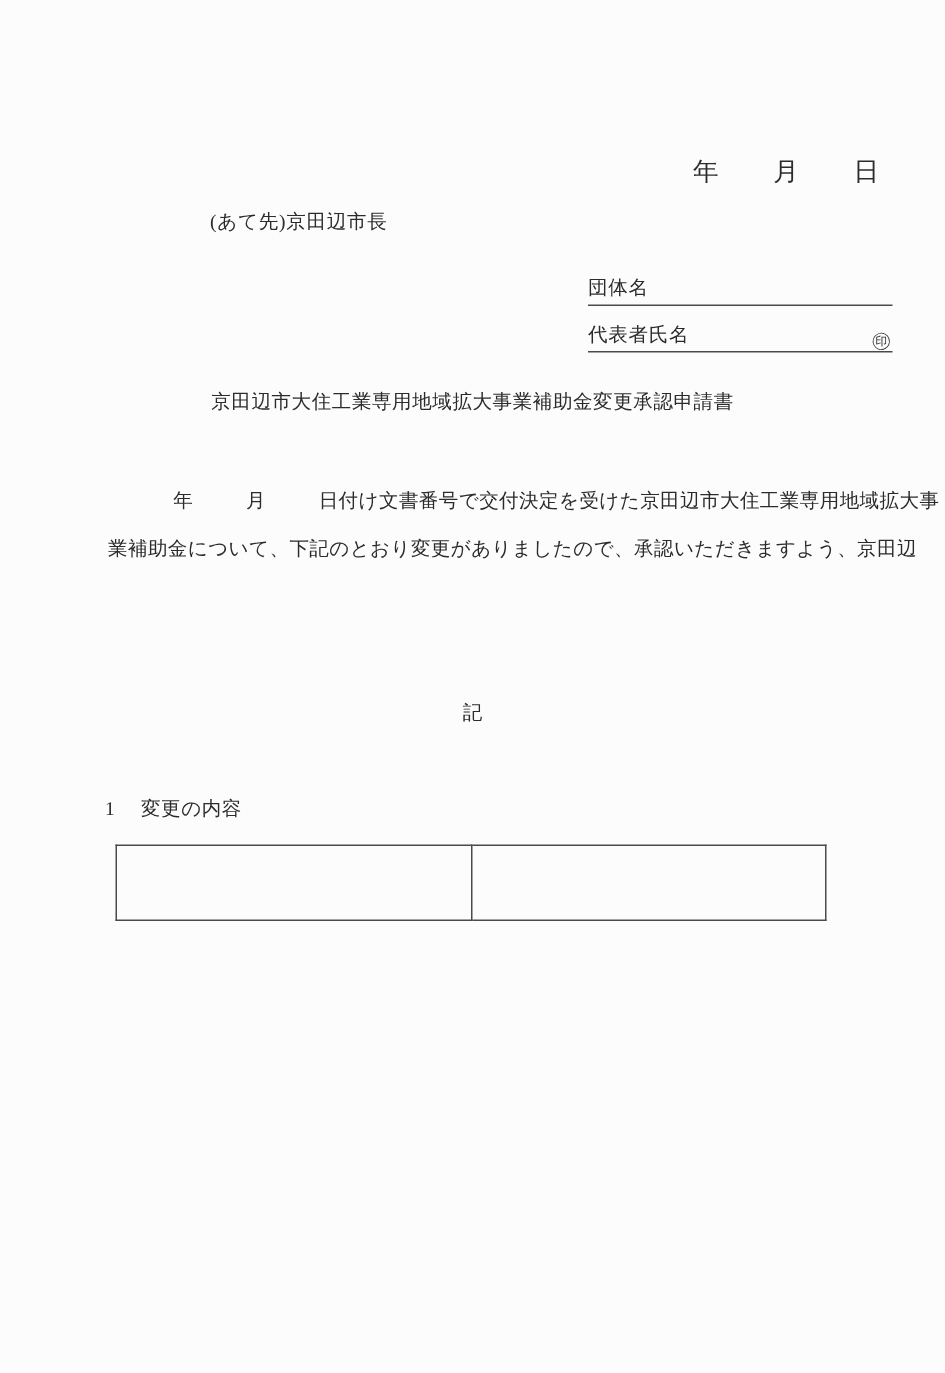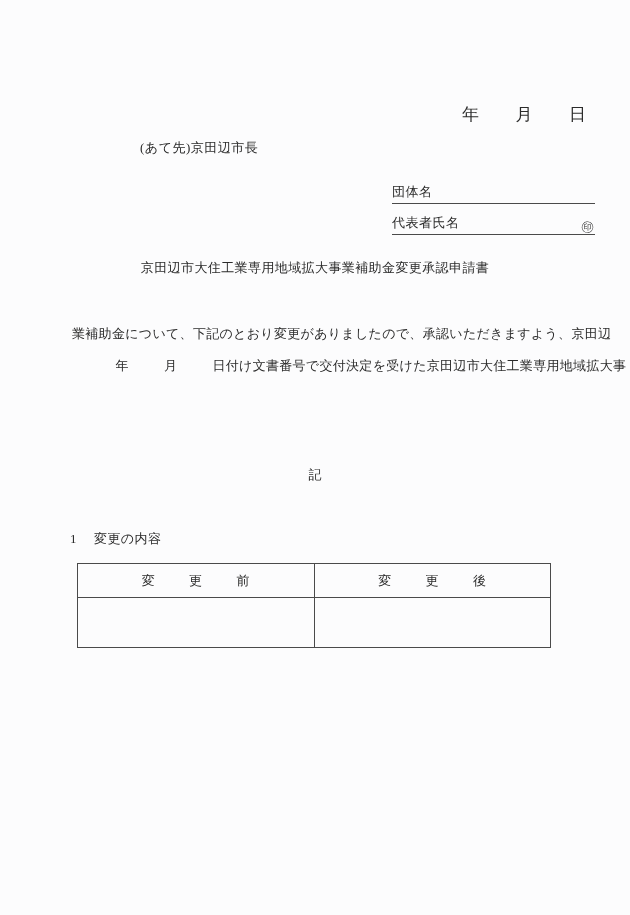--- a/index.html
+++ b/index.html
@@ -193,47 +193,39 @@
     </div>
     <div class="sig-row">
       <span class="sig-label">代表者氏名</span>
       <span class="sig-seal">㊞</span>
     </div>
   </div>
 
   <div class="doc-title">京田辺市大住工業専用地域拡大事業補助金変更承認申請書</div>
 
   <div class="body-text">
-    <div class="line">業補助金について、下記のとおり変更がありましたので、承認いただきますよう、京田辺</div>
     <div class="line">
       <span class="indent"></span>
       <span>年</span>
       <span class="gap"></span>
       <span>月</span>
       <span class="gap"></span>
       <span>日付け文書番号で交付決定を受けた京田辺市大住工業専用地域拡大事</span>
     </div>
+    <div class="line">業補助金について、下記のとおり変更がありましたので、承認いただきますよう、京田辺</div>
   </div>
 
   <div class="ki-mark">記</div>
 
   <div class="section-head" id="section-1">
     <span class="num">1</span><span>変更の内容</span>
   </div>
 
   <table class="change-table">
     <tbody>
-        <tr>
-      <td class="th-cell">
-        <span>変</span><span class="sp"></span><span>更</span><span class="sp"></span><span>前</span>
-      </td>
-      <td class="th-cell">
-        <span>変</span><span class="sp"></span><span>更</span><span class="sp"></span><span>後</span>
-      </td>
-    </tr>
     <tr>
       <td class="body-cell"></td>
       <td class="body-cell"></td>
     </tr>
   </tbody>
     </table>
 
 
 </div>
 

